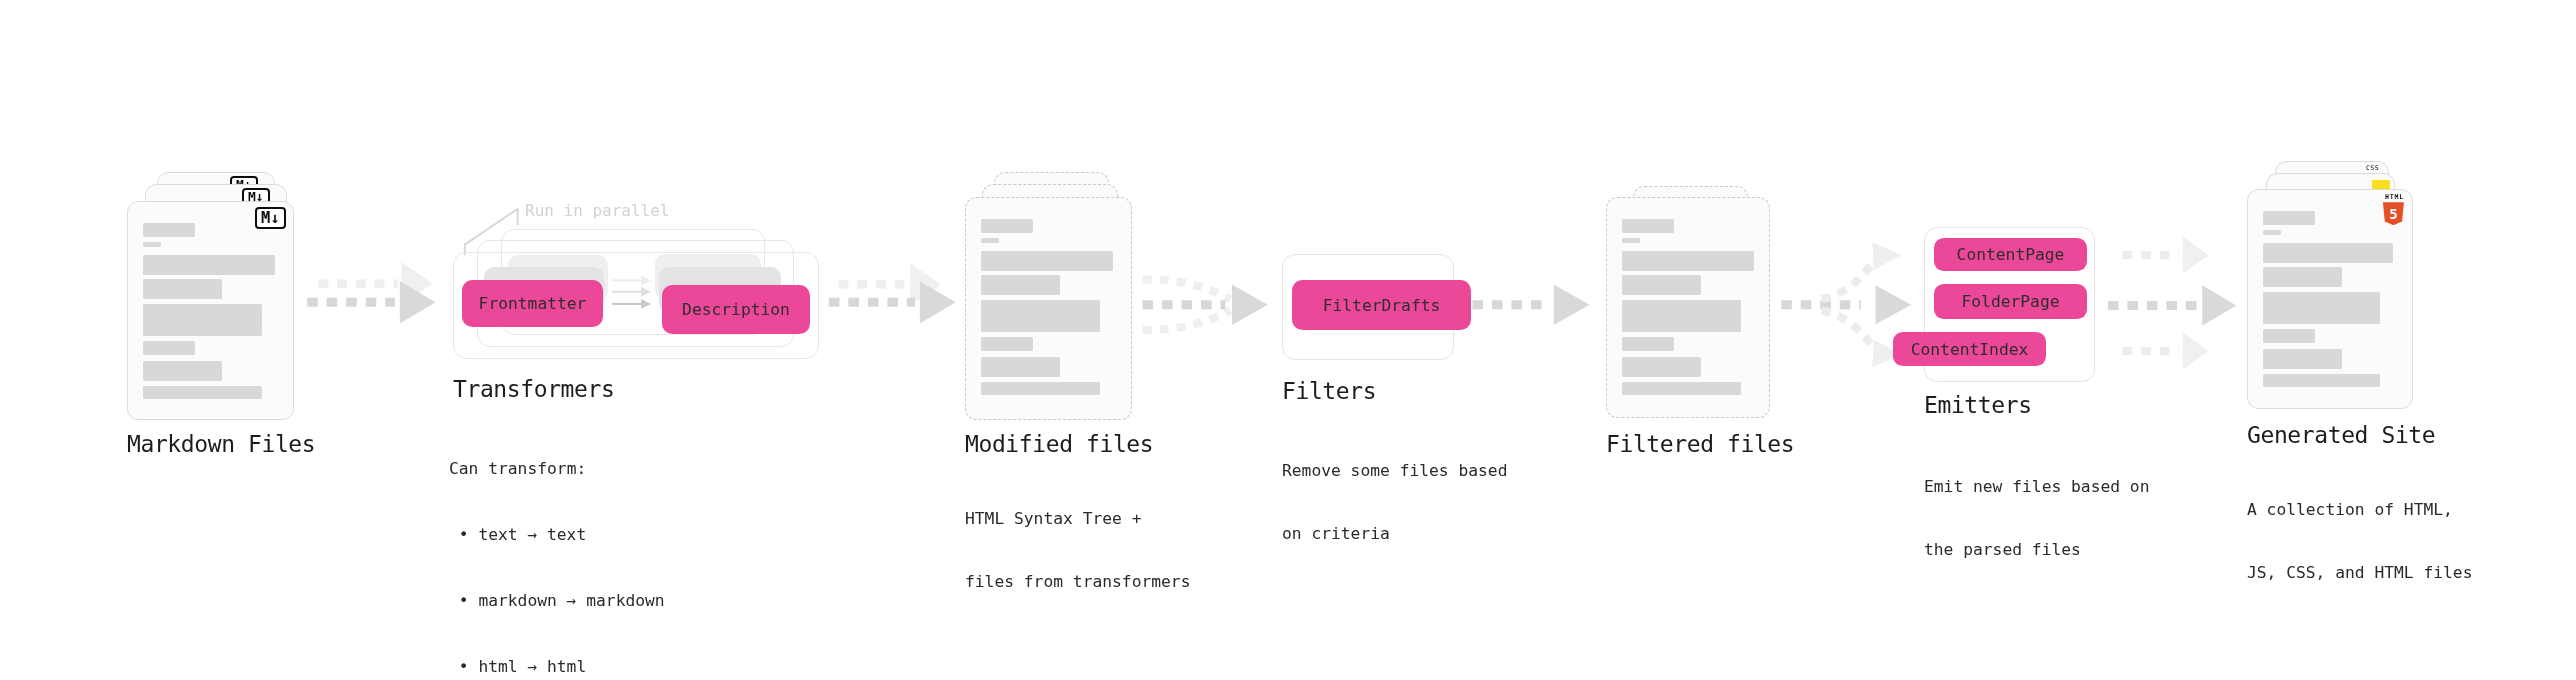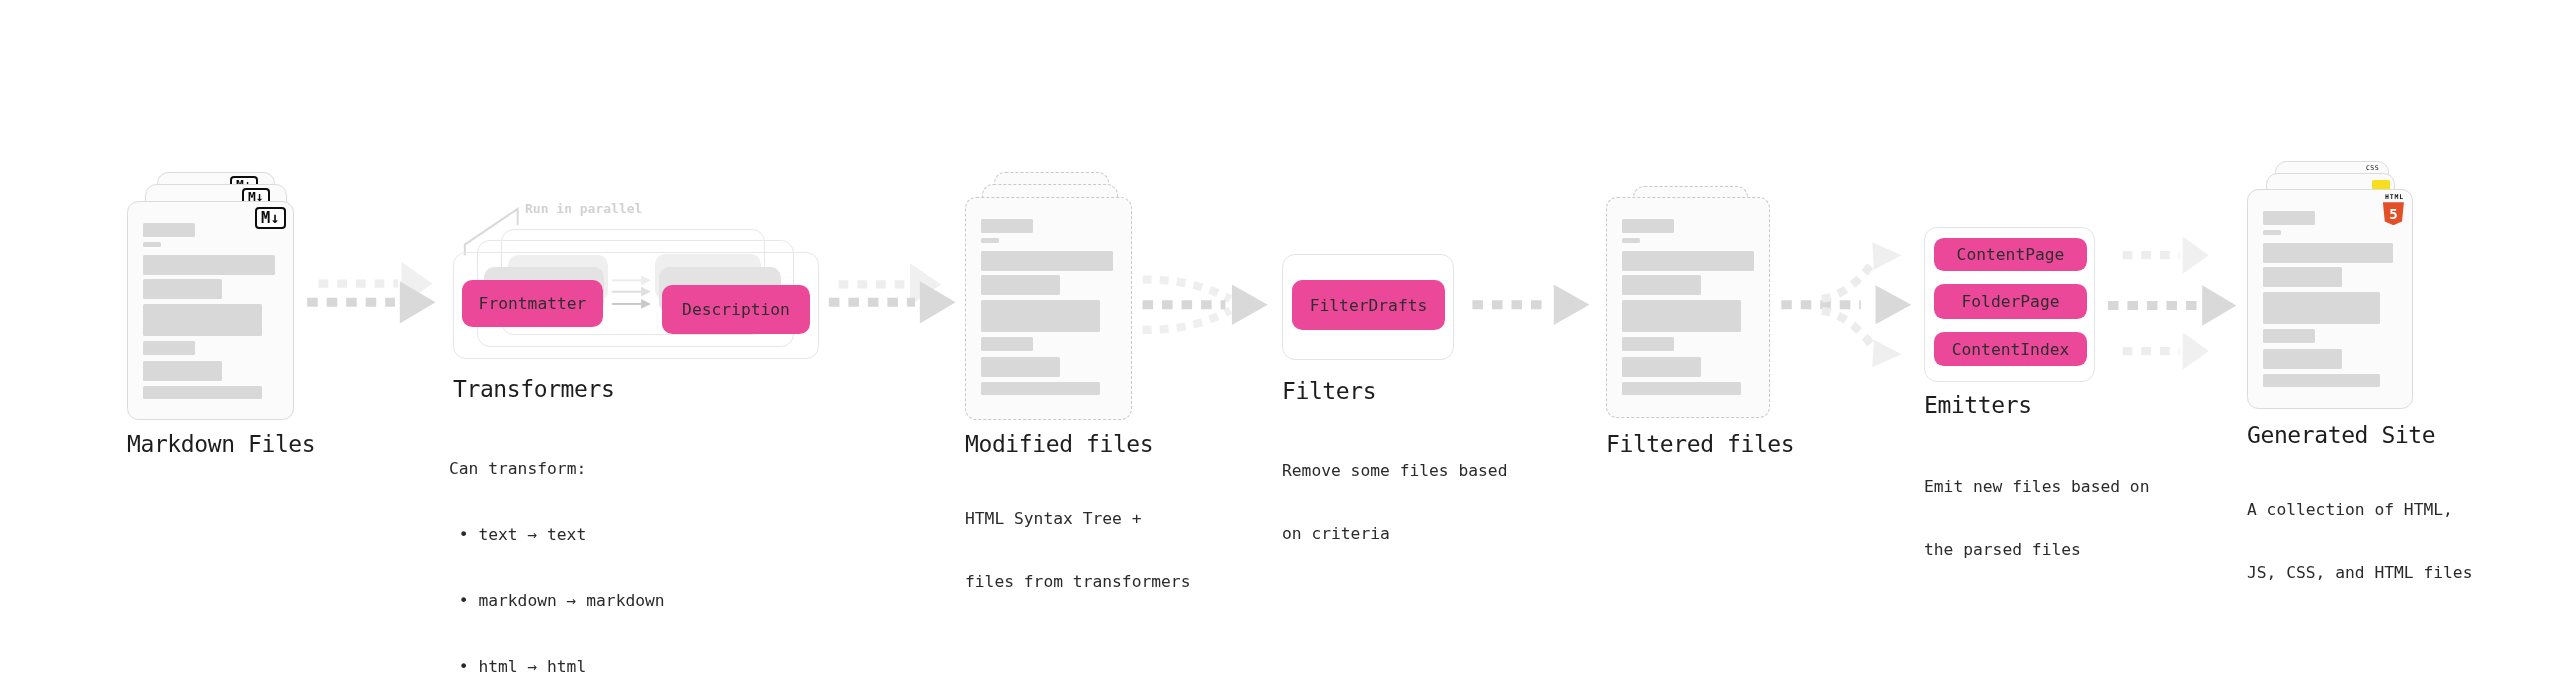--- a/index.html
+++ b/index.html
@@ -10,21 +10,21 @@
   .overlay { position:absolute; left:0; top:0; pointer-events:none; }
 
   .sec-title {
     position:absolute; font-size:23px; line-height:28px; color:#1d1d1d;
     white-space:pre; letter-spacing:-0.4px;
   }
   .desc {
     position:absolute; font-size:16.3px; line-height:21px; color:#2a2a2a; white-space:pre;
   }
   .desc .indent { padding-left:9.8px; }
-  .parallel-label { position:absolute; font-size:13px; color:#d2d2d2; white-space:pre;font-weight:bold; }
+  .parallel-label { position:absolute; font-size:16px; color:#d2d2d2; white-space:pre; }
 
   
   .file-card {
     position:absolute; background:#fbfbfb; border:1.6px solid #dbdbdb;
     border-radius:11.4px; box-sizing:border-box;
   }
   .file-card.dashed { border:1.6px dashed #c9c9c9; }
   .peek {
     position:absolute; background:#fbfbfb; border:1.6px solid #dbdbdb;
     border-radius:11.4px; box-sizing:border-box;
@@ -198,21 +198,21 @@
     </div>
     <div class="sec-title" style="left:965px;top:430px">Modified files</div>
     <div class="desc" style="left:965px;top:466px">
       <div>HTML Syntax Tree +</div>
       <div>files from transformers</div>
     </div>
   </div>
 
   <div>
     <div class="container-box" style="left:1282px;top:254px;width:172px;height:106px"></div>
-    <div class="node" style="left:1292px;top:280px;width:153px;height:50px">FilterDrafts</div>
+    <div class="node" style="left:1292px;top:280px;width:179px;height:50px">FilterDrafts</div>
     <div class="sec-title" style="left:1282px;top:377px">Filters</div>
     <div class="desc" style="left:1282px;top:418px">
       <div>Remove some files based</div>
       <div>on criteria</div>
     </div>
   </div>
 
   <div>
     <div class="peek dashed" style="left:1633px;top:186px;width:115px;height:49px"></div>
     <div class="file-card dashed" style="left:1606px;top:197px;width:164px;height:221px">
@@ -225,21 +225,21 @@
       <div class="bar b7"></div>
       <div class="bar b8"></div>
     </div>
     <div class="sec-title" style="left:1606px;top:430px">Filtered files</div>
   </div>
 
   <div>
     <div class="container-box" style="left:1924px;top:227px;width:171px;height:155px"></div>
     <div class="node" style="left:1934px;top:238px;width:153px;height:33px;border-radius:9.8px">ContentPage</div>
     <div class="node" style="left:1934px;top:284px;width:153px;height:35px;border-radius:9.8px">FolderPage</div>
-    <div class="node" style="left:1934px;top:332px;width:153px;height:34px;border-radius:9.8px">ContentIndex</div>
+    <div class="node" style="left:1893px;top:332px;width:153px;height:34px;border-radius:9.8px">ContentIndex</div>
     <div class="sec-title" style="left:1924px;top:391px">Emitters</div>
     <div class="desc" style="left:1924px;top:434px">
       <div>Emit new files based on</div>
       <div>the parsed files</div>
     </div>
   </div>
 
   <div>
     <div class="peek" style="left:2275px;top:161px;width:114px;height:45px">
       <div class="css-badge">

